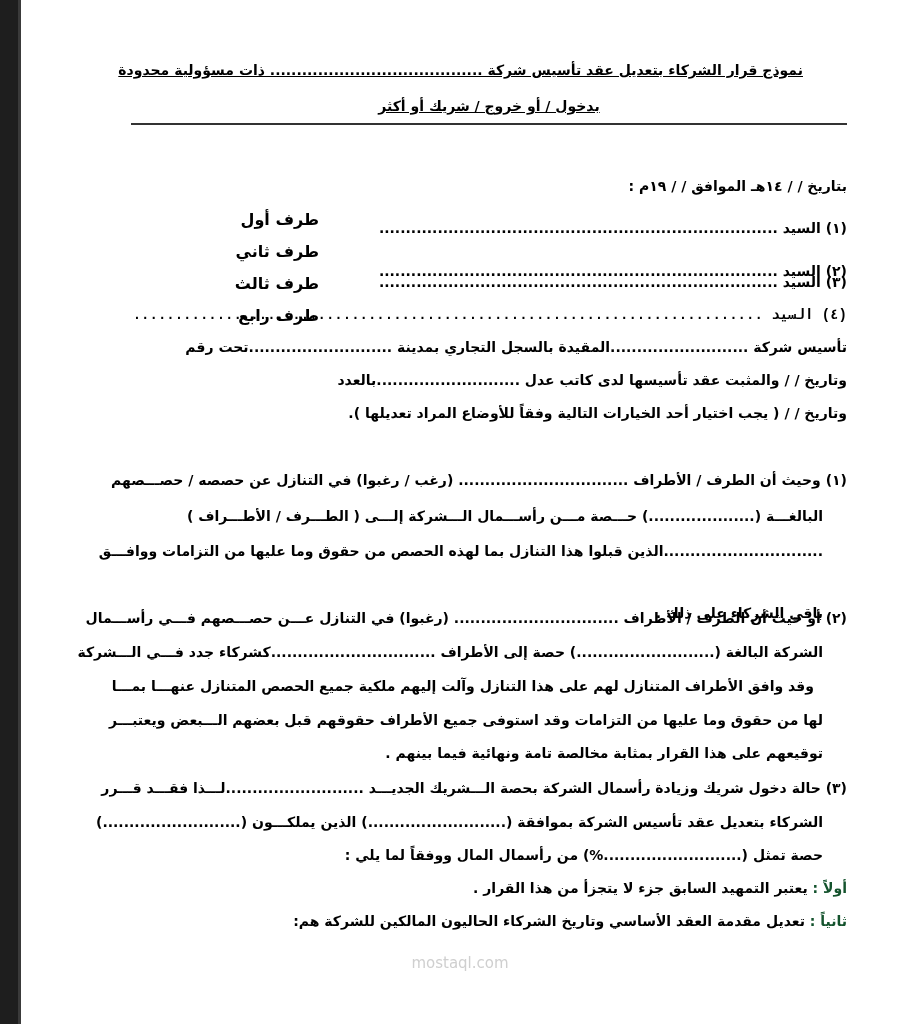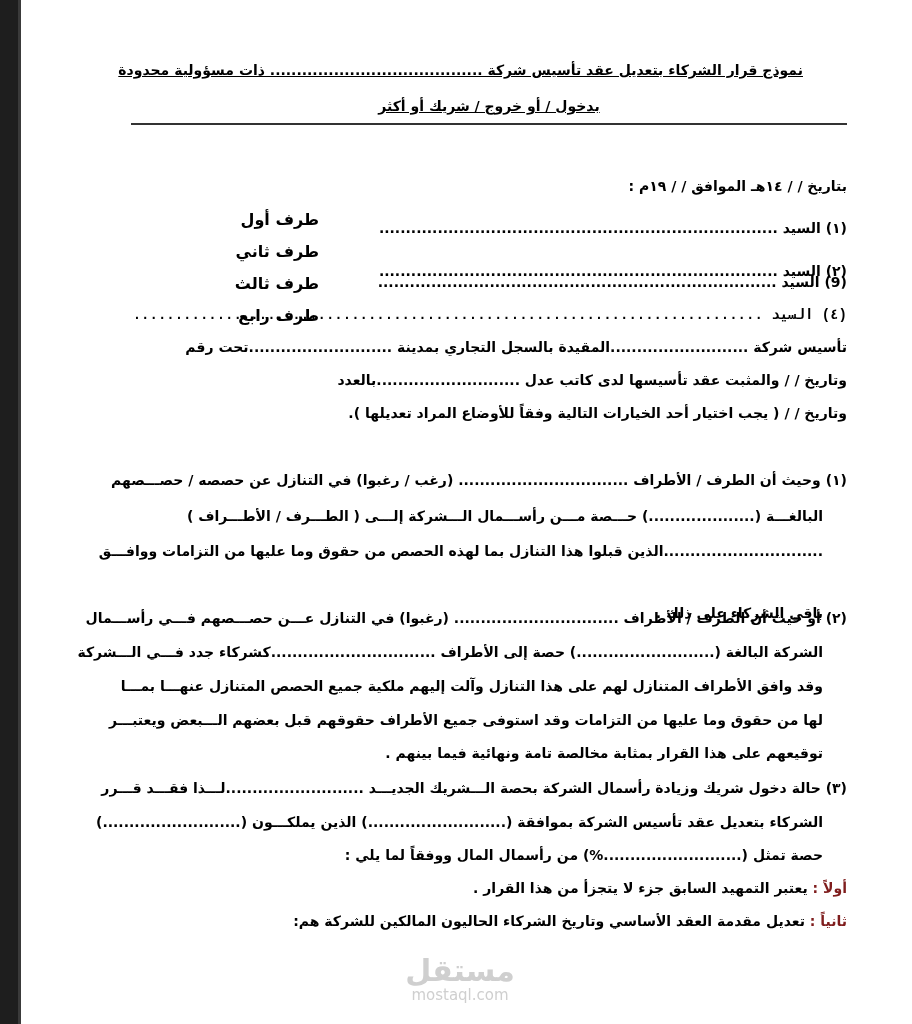--- a/index.html
+++ b/index.html
@@ -13,21 +13,21 @@
   .side-edge { position:absolute; left:18px; top:0; width:3px; height:1024px; background:#3a3a3a; }
   .page { position:absolute; left:21px; top:0; right:0; bottom:0; background:#fff; }
   .doc { position:absolute; left:110px; width:716px; top:0; direction:rtl; }
   .title { position:absolute; top:62px; right:44px; width:640px; text-align:center; font-weight:bold; font-size:14px; text-decoration:underline; white-space:nowrap; }
   .title2 { position:absolute; top:98px; right:0; width:716px; text-align:center; font-weight:bold; font-size:14px; text-decoration:underline; white-space:nowrap; }
   .rule { position:absolute; top:123px; left:0; width:716px; height:2px; background:#333; }
   .line { position:absolute; right:0; font-weight:bold; font-size:14px; white-space:nowrap; }
   .party-label { position:absolute; font-weight:bold; font-size:16px; white-space:nowrap; }
   .para { position:absolute; right:0; width:716px; font-weight:bold; font-size:14px; }
   .pline { position:absolute; white-space:nowrap; }
-  .green { color:#7f1d1d; }
+  .green { color:#14532d; }
   .watermark { position:absolute; left:400px; top:955px; width:120px; text-align:center; color:#cfcfcf; direction:ltr; }
   .wm-ar { font-size:30px; font-weight:bold; line-height:32px; direction:rtl; }
   .wm-en { font-size:15px; line-height:16px; }
 </style>
 </head>
 <body>
 
 <div class="side-strip"></div>
 <div class="side-edge"></div>
 
@@ -36,40 +36,40 @@
     <div class="title">نموذج قرار الشركاء بتعديل عقد تأسيس شركة ........................................ ذات مسؤولية محدودة</div>
     <div class="title2">بدخول / أو خروج / شريك أو أكثر</div>
     <div class="rule"></div>
 
     <div class="line" style="top:178px;">بتاريخ     /      /      ١٤هـ الموافق     /      /      ١٩م :</div>
 
     <div class="line" style="top:220px;">(١) السيد ...........................................................................</div>
     <div class="party-label" style="top:210px; right:528px;">طرف أول</div>
     <div class="line" style="top:242px;margin-top:21px;">(٢) السيد ...........................................................................</div>
     <div class="party-label" style="top:242px; right:528px;">طرف ثاني</div>
-    <div class="line" style="top:274px;">(9) السيد ...........................................................................</div>
+    <div class="line" style="top:274px;">(٣) السيد ...........................................................................</div>
     <div class="party-label" style="top:274px; right:528px;">طرف ثالث</div>
     <div class="line" style="top:306px;font-family:Liberation Mono, monospace;">(٤) السيد ...........................................................................</div>
     <div class="party-label" style="top:306px; right:528px;">طرف رابع</div>
 
     <div class="line" style="top:339px;">تأسيس شركة ..........................المقيدة بالسجل التجاري بمدينة ...........................تحت رقم</div>
     <div class="line" style="top:372px;">وتاريخ      /      /       والمثبت عقد تأسيسها لدى كاتب عدل ...........................بالعدد</div>
     <div class="line" style="top:405px;margin-left:18px;">وتاريخ      /      /       ( يجب اختيار أحد الخيارات التالية وفقاً للأوضاع المراد تعديلها ).</div>
 
     <div class="para">
       <div class="pline" style="top:472px; right:0;">(١) وحيث أن الطرف / الأطراف ................................ (رغب / رغبوا) في التنازل عن حصصه / حصـــصهم</div>
       <div class="pline" style="top:508px; right:24px;">البالغـــة (....................) حـــصة مـــن رأســـمال الـــشركة إلـــى ( الطـــرف / الأطـــراف )</div>
       <div class="pline" style="top:543px; right:24px;">..............................الذين قبلوا هذا التنازل بما لهذه الحصص من حقوق وما عليها من التزامات ووافـــق</div>
       <div class="pline" style="top:577px; right:24px;margin-top:28px;">باقي الشركاء على ذلك .</div>
     </div>
 
     <div class="para">
       <div class="pline" style="top:610px; right:0;">(٢) أو حيث أن الطرف / الأطراف ............................... (رغبوا) في التنازل عـــن حصـــصهم فـــي رأســـمال</div>
       <div class="pline" style="top:644px; right:24px;">الشركة البالغة (..........................) حصة إلى الأطراف ...............................كشركاء جدد فـــي الـــشركة</div>
-      <div class="pline" style="top:678px; right:24px;text-align:center;">وقد وافق الأطراف المتنازل لهم على هذا التنازل وآلت إليهم ملكية جميع الحصص المتنازل عنهـــا بمـــا</div>
+      <div class="pline" style="top:678px; right:33px;text-align:center;">وقد وافق الأطراف المتنازل لهم على هذا التنازل وآلت إليهم ملكية جميع الحصص المتنازل عنهـــا بمـــا</div>
       <div class="pline" style="top:712px; right:24px;">لها من حقوق وما عليها من التزامات وقد استوفى جميع الأطراف حقوقهم قبل بعضهم الـــبعض ويعتبـــر</div>
       <div class="pline" style="top:745px; right:24px;">توقيعهم على هذا القرار بمثابة مخالصة تامة ونهائية فيما بينهم .</div>
     </div>
 
     <div class="para">
       <div class="pline" style="top:780px; right:0;">(٣) حالة دخول شريك وزيادة رأسمال الشركة بحصة الـــشريك الجديـــد ..........................لـــذا فقـــد قـــرر</div>
       <div class="pline" style="top:814px; right:24px;">الشركاء بتعديل عقد تأسيس الشركة بموافقة (..........................) الذين يملكـــون (..........................)</div>
       <div class="pline" style="top:847px; right:24px;">حصة تمثل (..........................%) من رأسمال المال ووفقاً لما يلي :</div>
     </div>
 
@@ -78,15 +78,14 @@
       <span>يعتبر التمهيد السابق جزء لا يتجزأ من هذا القرار .</span>
     </div>
     <div class="para" style="top:913px;">
       <span class="green">ثانياً :</span>
       <span>تعديل مقدمة العقد الأساسي وتاريخ الشركاء الحاليون المالكين للشركة هم:</span>
     </div>
   </div>
 </div>
 
 <div class="watermark">
-  <div class="wm-ar">مستقل</div>
   <div class="wm-en">mostaql.com</div>
 </div>
 
 </body></html>

